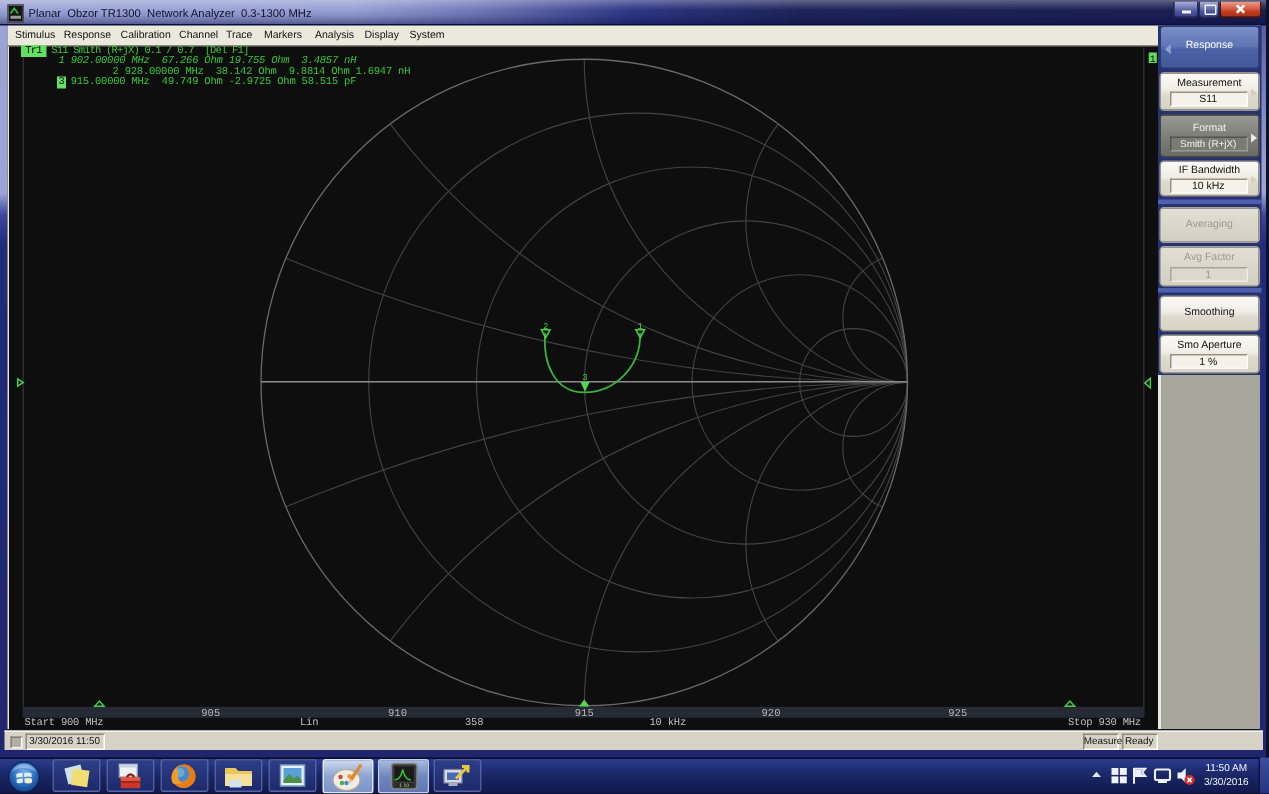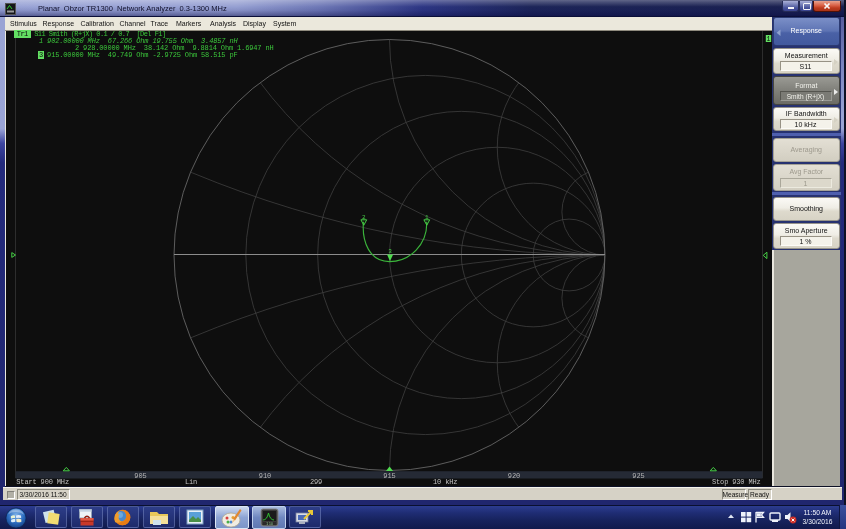--- a/index.html
+++ b/index.html
@@ -17,21 +17,21 @@
   border-bottom:1px solid #10163c;box-sizing:border-box;"></div>
 <div class="abs" style="left:0;top:0;width:844px;height:17px;
   background:linear-gradient(rgba(255,255,255,0.30) 0%,rgba(255,255,255,0.18) 15%,rgba(255,255,255,0) 40%,rgba(10,14,90,0.10) 60%,rgba(8,10,70,0.38) 88%,rgba(5,6,50,0.55) 100%);"></div>
 
 <div class="abs" style="left:5px;top:3px;width:9px;height:10px;background:#15161a;border:1px solid #555;">
   <svg width="9" height="10" style="position:absolute;left:0;top:0">
     <path d="M1 5 L3.5 1.5 L6 5" stroke="#2ecc2e" stroke-width="1" fill="none"></path>
     <rect x="1" y="6.5" width="7" height="2" fill="#9a9a9a"></rect>
   </svg>
 </div>
-<div class="abs" style="left:19px;top:4px;font-size:7.5px;color:#10102a;margin-left:19px;">Planar&nbsp;&nbsp;Obzor TR1300&nbsp;&nbsp;Network Analyzer&nbsp;&nbsp;0.3-1300 MHz</div>
+<div class="abs" style="left:19px;top:4px;font-size:7.5px;color:#10102a;">Planar&nbsp;&nbsp;Obzor TR1300&nbsp;&nbsp;Network Analyzer&nbsp;&nbsp;0.3-1300 MHz</div>
 
 <div class="abs" style="left:782px;top:0.5px;width:59px;height:11px;">
   <div class="abs" style="left:0;top:0;width:16.5px;height:11px;border-radius:0 0 3px 3px;
     background:linear-gradient(#aab0d8,#6a74b0 45%,#46519a 70%,#3a4490);border:1px solid #262c58;border-top:none;box-sizing:border-box;">
     <div class="abs" style="left:4.5px;top:6.5px;width:6px;height:2px;background:#f4f4f8;"></div>
   </div>
   <div class="abs" style="left:16.5px;top:0;width:14.5px;height:11px;border-radius:0 0 3px 3px;
     background:linear-gradient(#aab0d8,#6a74b0 45%,#46519a 70%,#3a4490);border:1px solid #262c58;border-top:none;box-sizing:border-box;">
     <div class="abs" style="left:3.5px;top:2.5px;width:5.5px;height:4.5px;border:1.2px solid #f4f4f8;border-radius:1px;"></div>
   </div>
@@ -126,22 +126,22 @@
   <rect x="765.8" y="35" width="5.4" height="7" fill="#62df62"></rect>
   <text x="768.5" y="41" font-family="Liberation Mono,monospace" font-size="6.5" fill="#0a0a0a" text-anchor="middle">1</text>
 </svg>
 
 <div class="abs mono" style="left:14px;top:31.2px;letter-spacing:-0.55px;"><span style="background:#62df62;color:#0a0a0a;padding:0 2.8px;">Tr1</span><span class="grn"> S11 Smith (R+jX) 0.1 / 0.7  [Del F1]</span></div>
 <div class="abs mono grn" style="left:39px;top:38.4px;letter-spacing:-0.15px;font-style:italic;">1 902.00000 MHz  67.266 Ohm 19.755 Ohm  3.4857 nH</div>
 <div class="abs mono grn" style="left:39px;top:45.3px;letter-spacing:-0.15px;margin-left:36px;">2 928.00000 MHz  38.142 Ohm  9.8814 Ohm 1.6947 nH</div>
 <div class="abs mono" style="left:39px;top:52.2px;letter-spacing:-0.15px;"><span style="background:#62df62;color:#0a0a0a;padding:0 1px;margin:0 -1px;">3</span><span class="grn"> 915.00000 MHz  49.749 Ohm -2.9725 Ohm 58.515 pF</span></div>
 
 <div class="abs mono" style="left:16.3px;top:479px;color:#c0c0c0;letter-spacing:-0.15px;">Start 900 MHz</div>
-<div class="abs mono" style="left:185px;top:479px;color:#c0c0c0;letter-spacing:-0.15px;">Lin</div>
-<div class="abs mono" style="left:310px;top:479px;color:#c0c0c0;letter-spacing:-0.15px;">299</div>
+<div class="abs mono" style="left:200px;top:479px;color:#c0c0c0;letter-spacing:-0.15px;">Lin</div>
+<div class="abs mono" style="left:310px;top:479px;color:#c0c0c0;letter-spacing:-0.15px;">358</div>
 <div class="abs mono" style="left:433px;top:479px;color:#c0c0c0;letter-spacing:-0.15px;">10 kHz</div>
 <div class="abs mono" style="left:568.7px;top:490px;color:#c0c0c0;letter-spacing:-0.15px;">-10 dBm</div>
 <div class="abs mono" style="left:712px;top:479px;color:#c0c0c0;letter-spacing:-0.15px;">Stop 930 MHz</div>
 
 <div class="abs" style="left:771.5px;top:31px;width:68.5px;height:455px;background:#a7a69d;border-left:2px solid #e9e7de;box-sizing:border-box;"></div>
 <div class="abs" style="left:771.5px;top:17px;width:69px;height:233px;background:#273270;"></div>
 
 <div class="abs" style="left:772.5px;top:17px;width:67.5px;height:29px;border-radius:3px;
   background:linear-gradient(#7b8fc7 0%,#5e74b4 48%,#4a61a6 55%,#42599e 100%);
   border:1px solid #2b3a72;box-sizing:border-box;">

